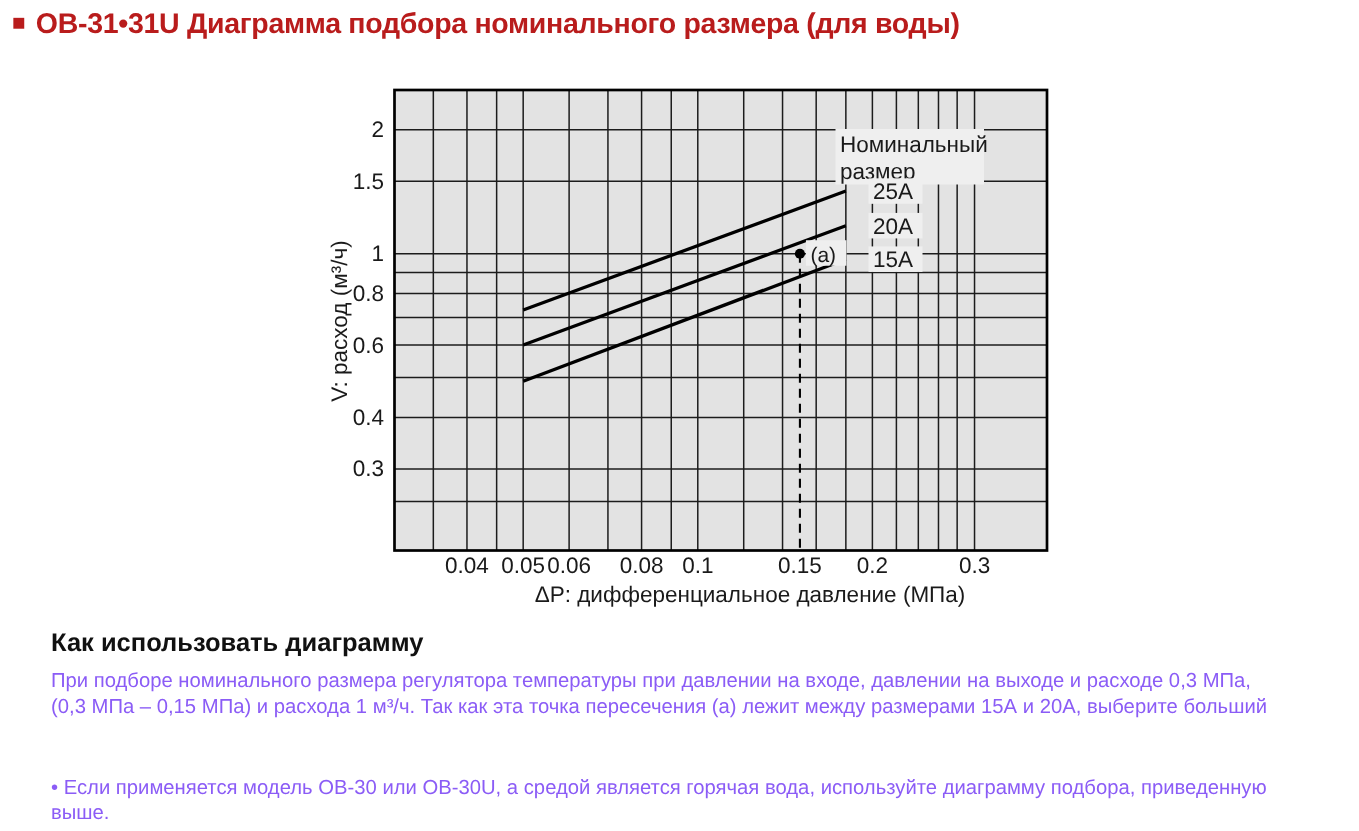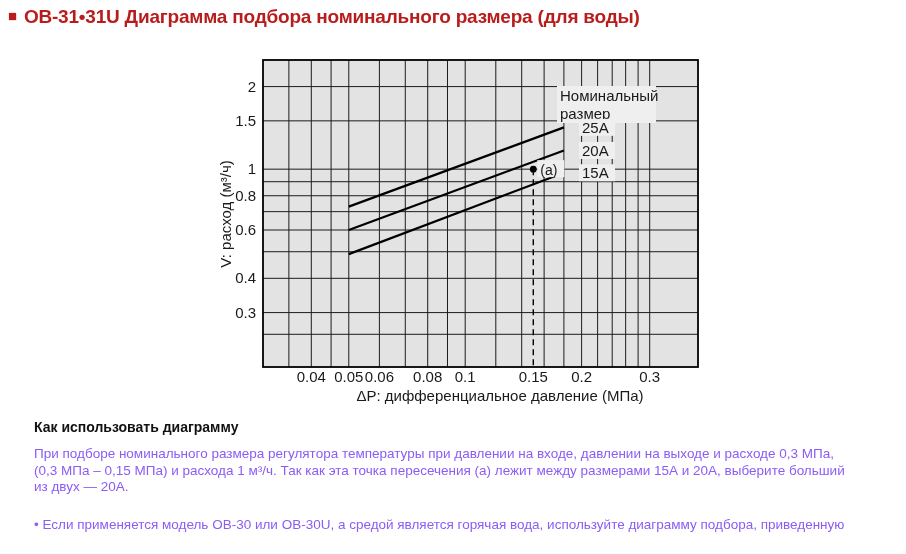--- a/index.html
+++ b/index.html
@@ -16,21 +16,21 @@
     white-space: nowrap; letter-spacing: -0.2px;
   }
   .doc-title .marker {
     font-size: 15px; margin-right: 7px;
     position: relative; top: -2px;
   }
   #chart { position: absolute; left: 0; top: 0; }
   #chart text { font-family: "Liberation Sans", sans-serif; fill: #1a1a1a; }
   .howto-heading {
     position: absolute; left: 34px; top: 419px;
-    font-size: 14px; font-weight: bold; color: #111;
+    font-size: 17px; font-weight: bold; color: #111;
     white-space: nowrap;
   }
   .para {
     position: absolute; left: 34px;
     font-size: 13.5px; line-height: 16.5px; color: #8b5cf6;
     white-space: nowrap;
   }
   .para-main { top: 446px; }
   .para-note { top: 517px; }
 </style>
@@ -107,18 +107,18 @@
     <text x="256" y="317.5864820316003" text-anchor="end" font-size="15">0.3</text>
     <text x="500" y="401" text-anchor="middle" font-size="15">ΔP: дифференциальное давление (МПа)</text>
     <text transform="translate(231,214) rotate(-90)" text-anchor="middle" font-size="15">V: расход (м³/ч)</text>
   </svg>
 
 <div class="howto-heading">Как использовать диаграмму</div>
 
 <div class="para para-main">
   <div>При подборе номинального размера регулятора температуры при давлении на входе, давлении на выходе и расходе 0,3 МПа,</div>
   <div>(0,3 МПа – 0,15 МПа) и расхода 1 м³/ч. Так как эта точка пересечения (a) лежит между размерами 15А и 20А, выберите больший</div>
-  <div>из двух — 20А.</div>
 </div>
 
 <div class="para para-note">
   <div>• Если применяется модель OB-30 или OB-30U, а средой является горячая вода, используйте диаграмму подбора, приведенную</div>
+  <div>выше.</div>
 </div>
 
 </body></html>

